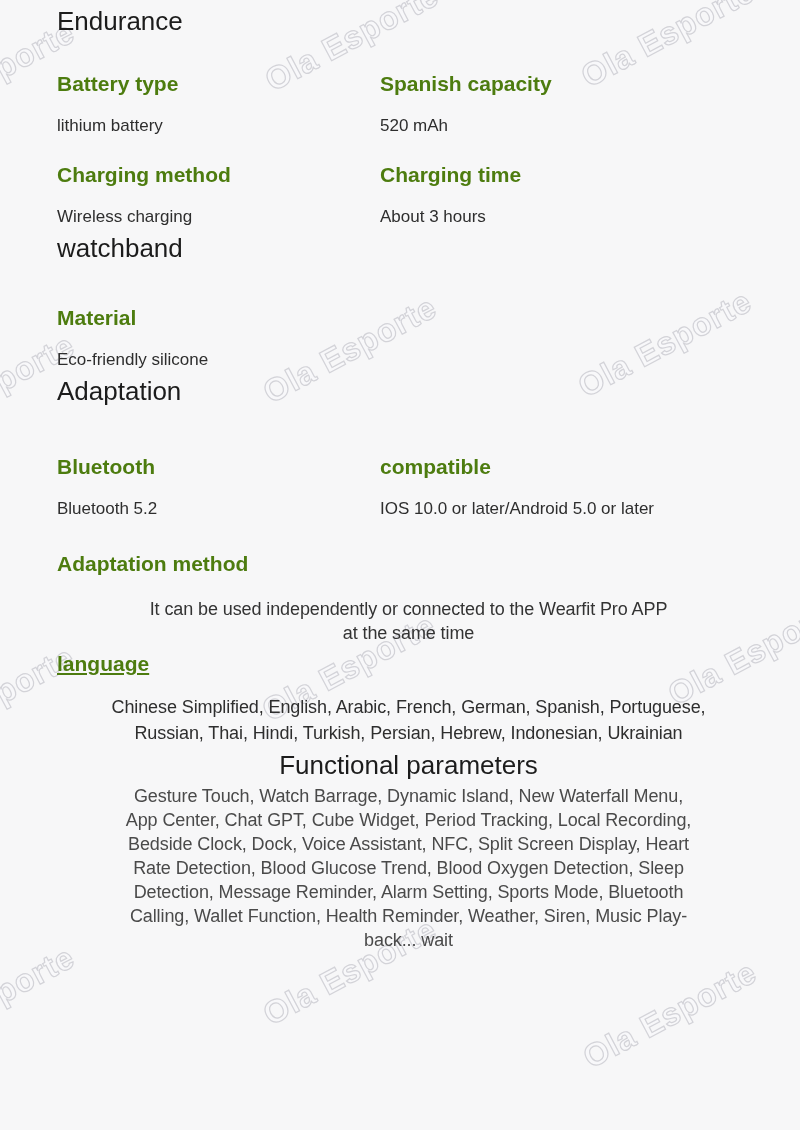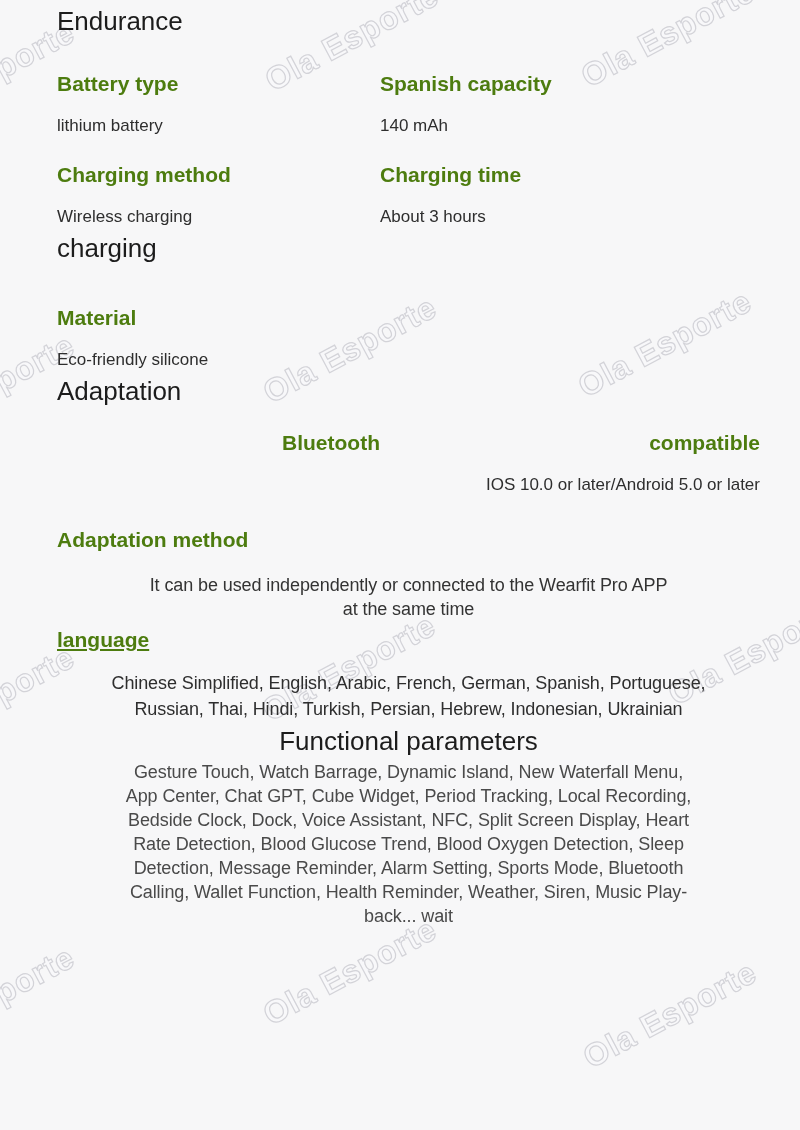--- a/index.html
+++ b/index.html
@@ -58,21 +58,21 @@
     line-height: 24px;
     font-weight: 400;
     color: #2e2e2e;
   }
   .grid2 {
     display: grid;
     grid-template-columns: 323px 1fr;
     row-gap: 24px;
   }
   .grid-endurance { margin-top: 31px; }
-  .grid-adaptation { margin-top: 20px; text-align: right; }
+  .grid-adaptation { margin-top: 44px; }
 
   .title-watchband { margin-top: 44px; }
   .spec-material { margin-top: 38px; }
   .title-adaptation { margin-top: 38px; }
 
   .label-method { margin: 30px 0 0 0; }
   .para {
     margin: 0;
     font-size: 18px;
     line-height: 24px;
@@ -110,46 +110,47 @@
 
   <section>
     <h1 class="sec-title">Endurance</h1>
     <div class="grid2 grid-endurance">
       <div class="spec">
         <p class="spec-label">Battery type</p>
         <p class="spec-value">lithium battery</p>
       </div>
       <div class="spec">
         <p class="spec-label">Spanish capacity</p>
-        <p class="spec-value">140 mAh</p>
+        <p class="spec-value">520 mAh</p>
       </div>
       <div class="spec">
         <p class="spec-label">Charging method</p>
         <p class="spec-value">Wireless charging</p>
       </div>
       <div class="spec">
         <p class="spec-label">Charging time</p>
         <p class="spec-value">About 3 hours</p>
       </div>
     </div>
   </section>
 
   <section>
-    <h1 class="sec-title title-watchband">charging</h1>
+    <h1 class="sec-title title-watchband">watchband</h1>
     <div class="spec spec-material">
       <p class="spec-label">Material</p>
       <p class="spec-value">Eco-friendly silicone</p>
     </div>
   </section>
 
   <section>
     <h1 class="sec-title title-adaptation">Adaptation</h1>
     <div class="grid2 grid-adaptation">
       <div class="spec">
         <p class="spec-label">Bluetooth</p>
+        <p class="spec-value">Bluetooth 5.2</p>
       </div>
       <div class="spec">
         <p class="spec-label">compatible</p>
         <p class="spec-value">IOS 10.0 or later/Android 5.0 or later</p>
       </div>
     </div>
 
     <p class="spec-label label-method">Adaptation method</p>
     <p class="para para-method">It can be used independently or connected to the Wearfit Pro APP
 at the same time</p>

